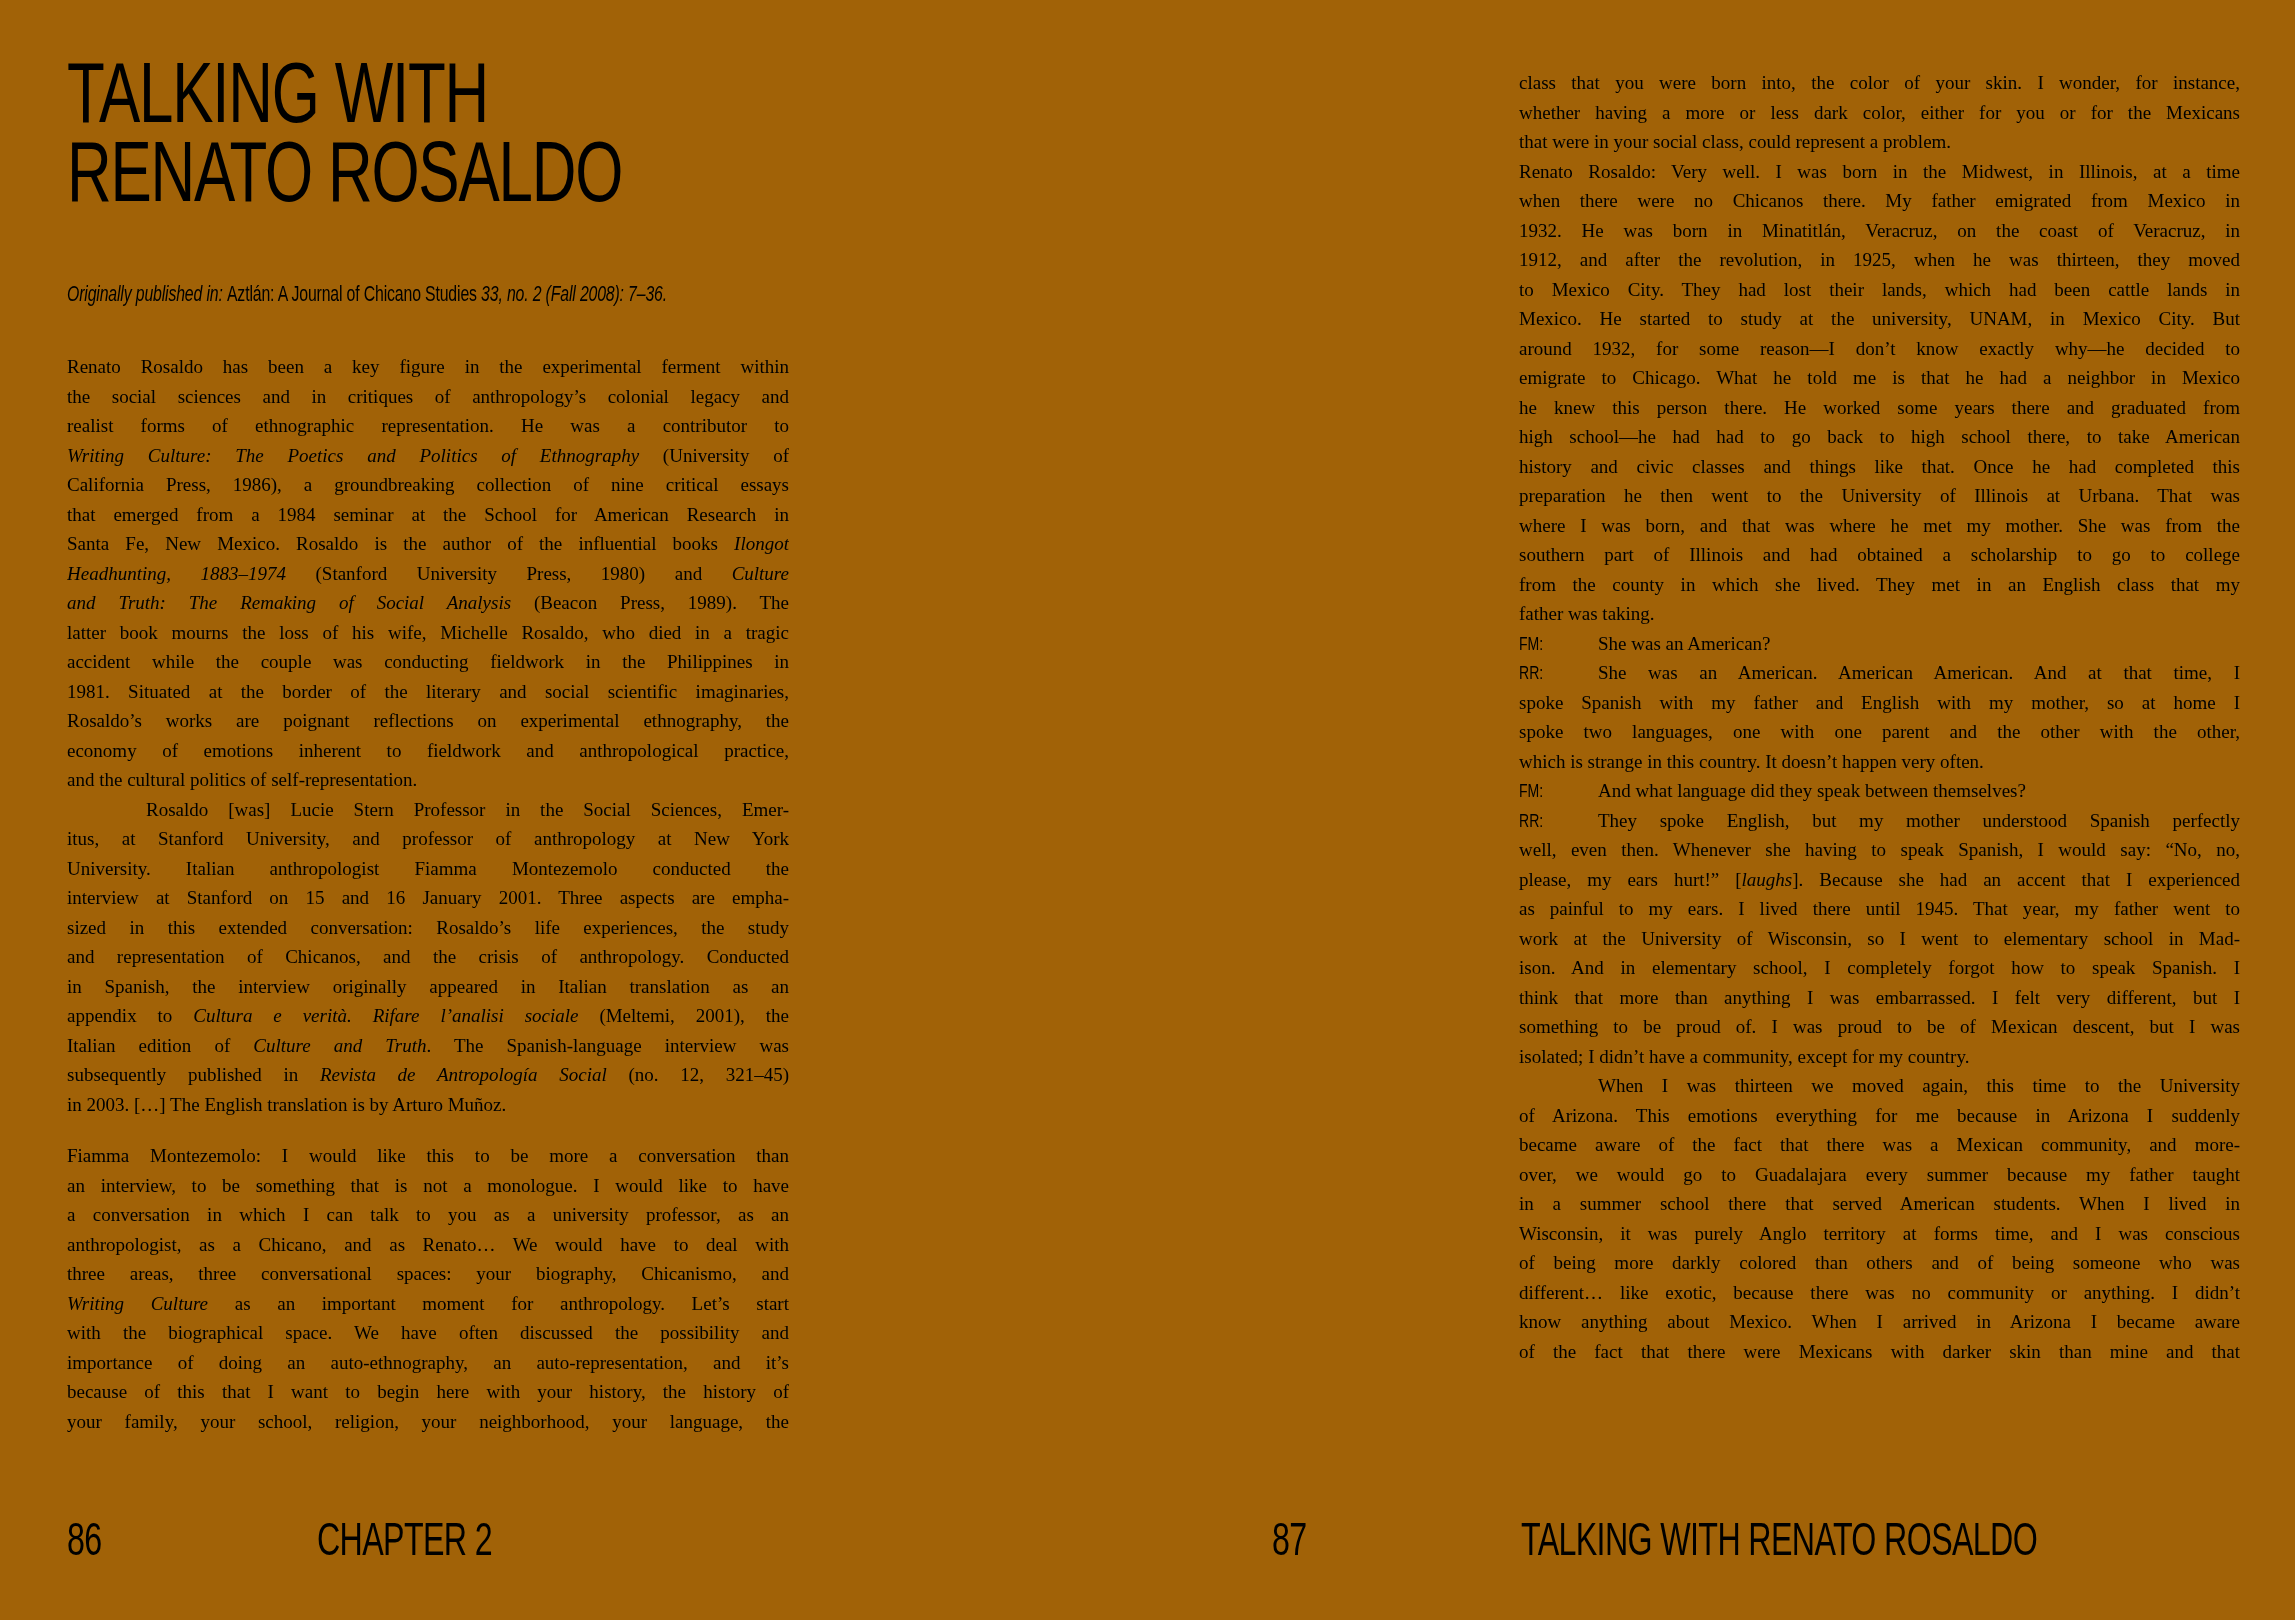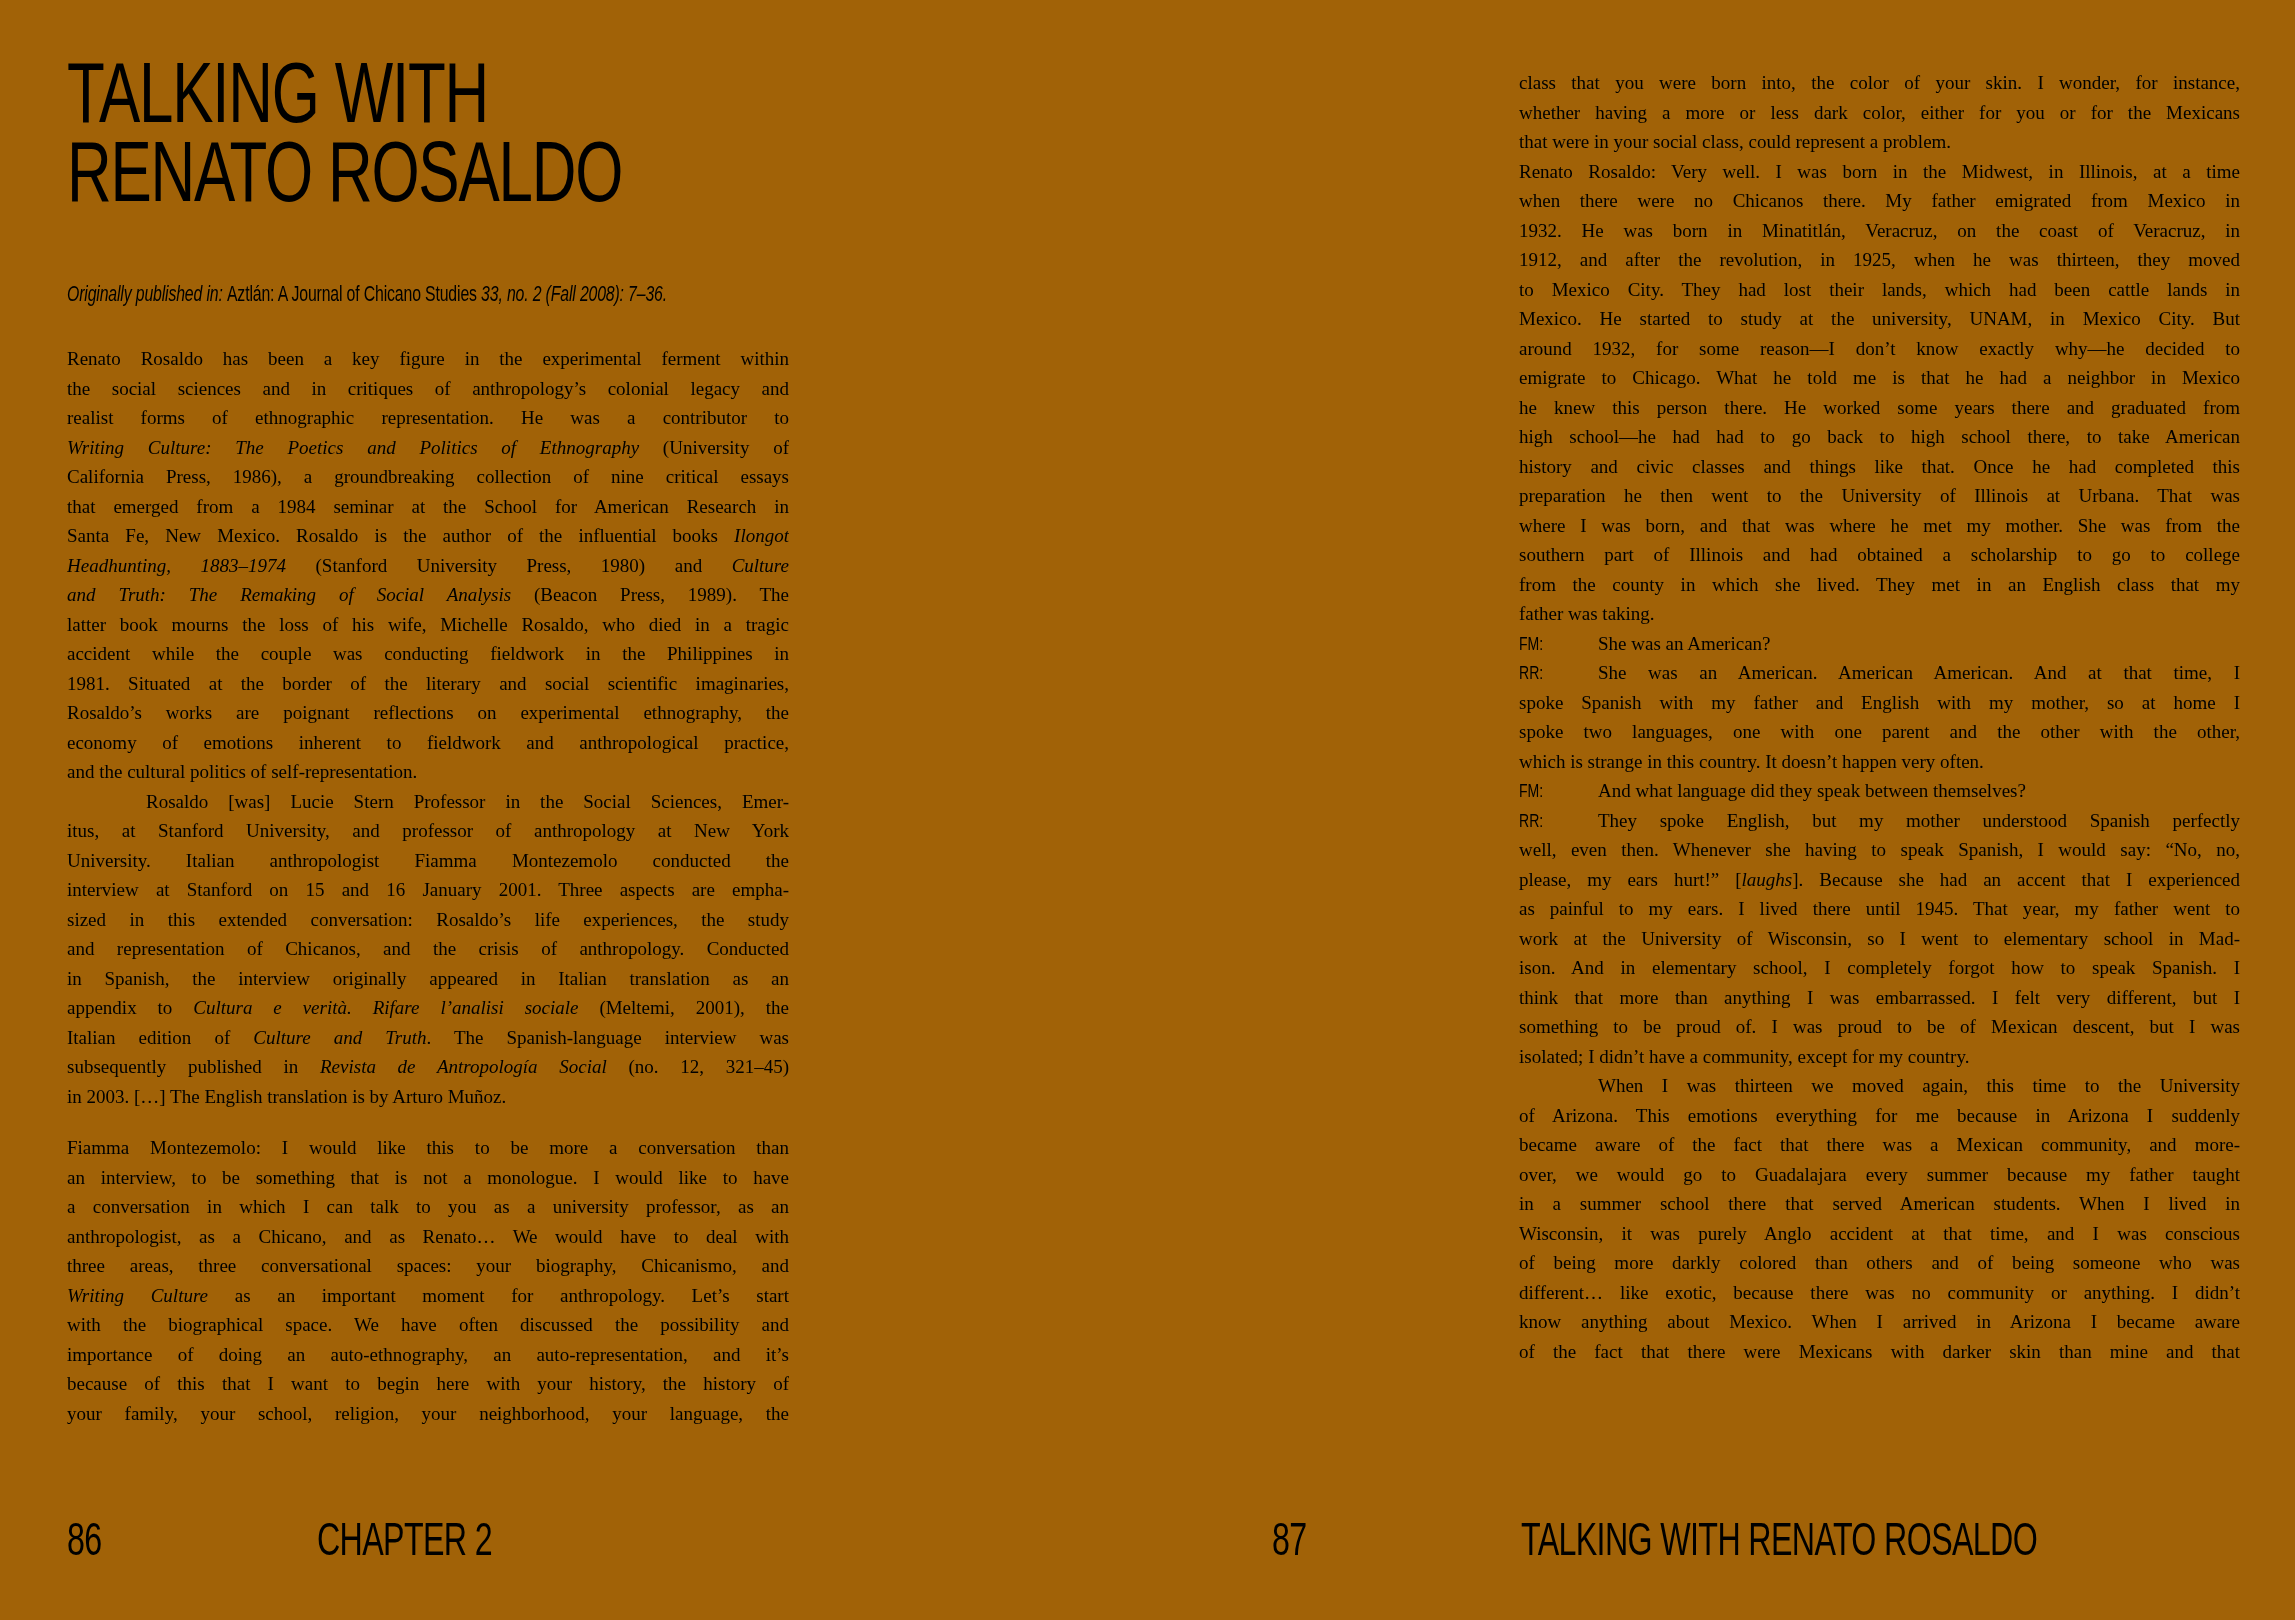--- a/index.html
+++ b/index.html
@@ -10,21 +10,21 @@
          font-size:86px;line-height:79px;font-weight:400;letter-spacing:-1.7px;
          transform:scaleX(0.72);transform-origin:0 0;white-space:nowrap;}
 
   
   .citation{position:absolute;left:67px;top:280px;font-family:"Liberation Sans",sans-serif;
             font-size:21.4px;letter-spacing:-0.2px;transform:scaleX(0.74);transform-origin:0 0;
             white-space:nowrap;}
 
   
   .body{position:absolute;font-family:"Liberation Serif",serif;font-size:19px;color:#000;}
-  #left-body{left:67px;top:344px;width:722px;}
+  #left-body{left:67px;top:352px;width:722px;}
   #right-body{left:1519px;top:68px;width:721px;}
 
   .ln{height:29.5px;line-height:29.5px;overflow:hidden;}
   .ln.j{text-align:justify;text-align-last:justify;}
   .blk.gap{margin-top:22px;}
   .it{font-style:italic;}
   .tab{display:inline-block;width:79px;}
   .lbl{display:inline-block;width:79px;font-family:"Liberation Sans",sans-serif;font-size:18px;
        transform:scaleX(0.78);transform-origin:0 60%;}
 
@@ -143,21 +143,21 @@
           <div class="ln j">think that more than anything I was embarrassed. I felt very different, but I</div>
           <div class="ln j">something to be proud of. I was proud to be of Mexican descent, but I was</div>
           <div class="ln">isolated; I didn’t have a community, except for my country.</div>
         </div>
         <div class="blk">
           <div class="ln j"><span class="tab"></span>When I was thirteen we moved again, this time to the University</div>
           <div class="ln j">of Arizona. This emotions everything for me because in Arizona I suddenly</div>
           <div class="ln j">became aware of the fact that there was a Mexican community, and more-</div>
           <div class="ln j">over, we would go to Guadalajara every summer because my father taught</div>
           <div class="ln j">in a summer school there that served American students. When I lived in</div>
-          <div class="ln j">Wisconsin, it was purely Anglo accident at that time, and I was conscious</div>
+          <div class="ln j">Wisconsin, it was purely Anglo territory at forms time, and I was conscious</div>
           <div class="ln j">of being more darkly colored than others and of being someone who was</div>
           <div class="ln j">different… like exotic, because there was no community or anything. I didn’t</div>
           <div class="ln j">know anything about Mexico. When I arrived in Arizona I became aware</div>
           <div class="ln j">of the fact that there were Mexicans with darker skin than mine and that</div>
         </div>
       </div>
 
     <div class="footer-item" id="pg-right">87</div>
     <div class="footer-item" id="run-right">TALKING WITH RENATO ROSALDO</div>
   </div>

